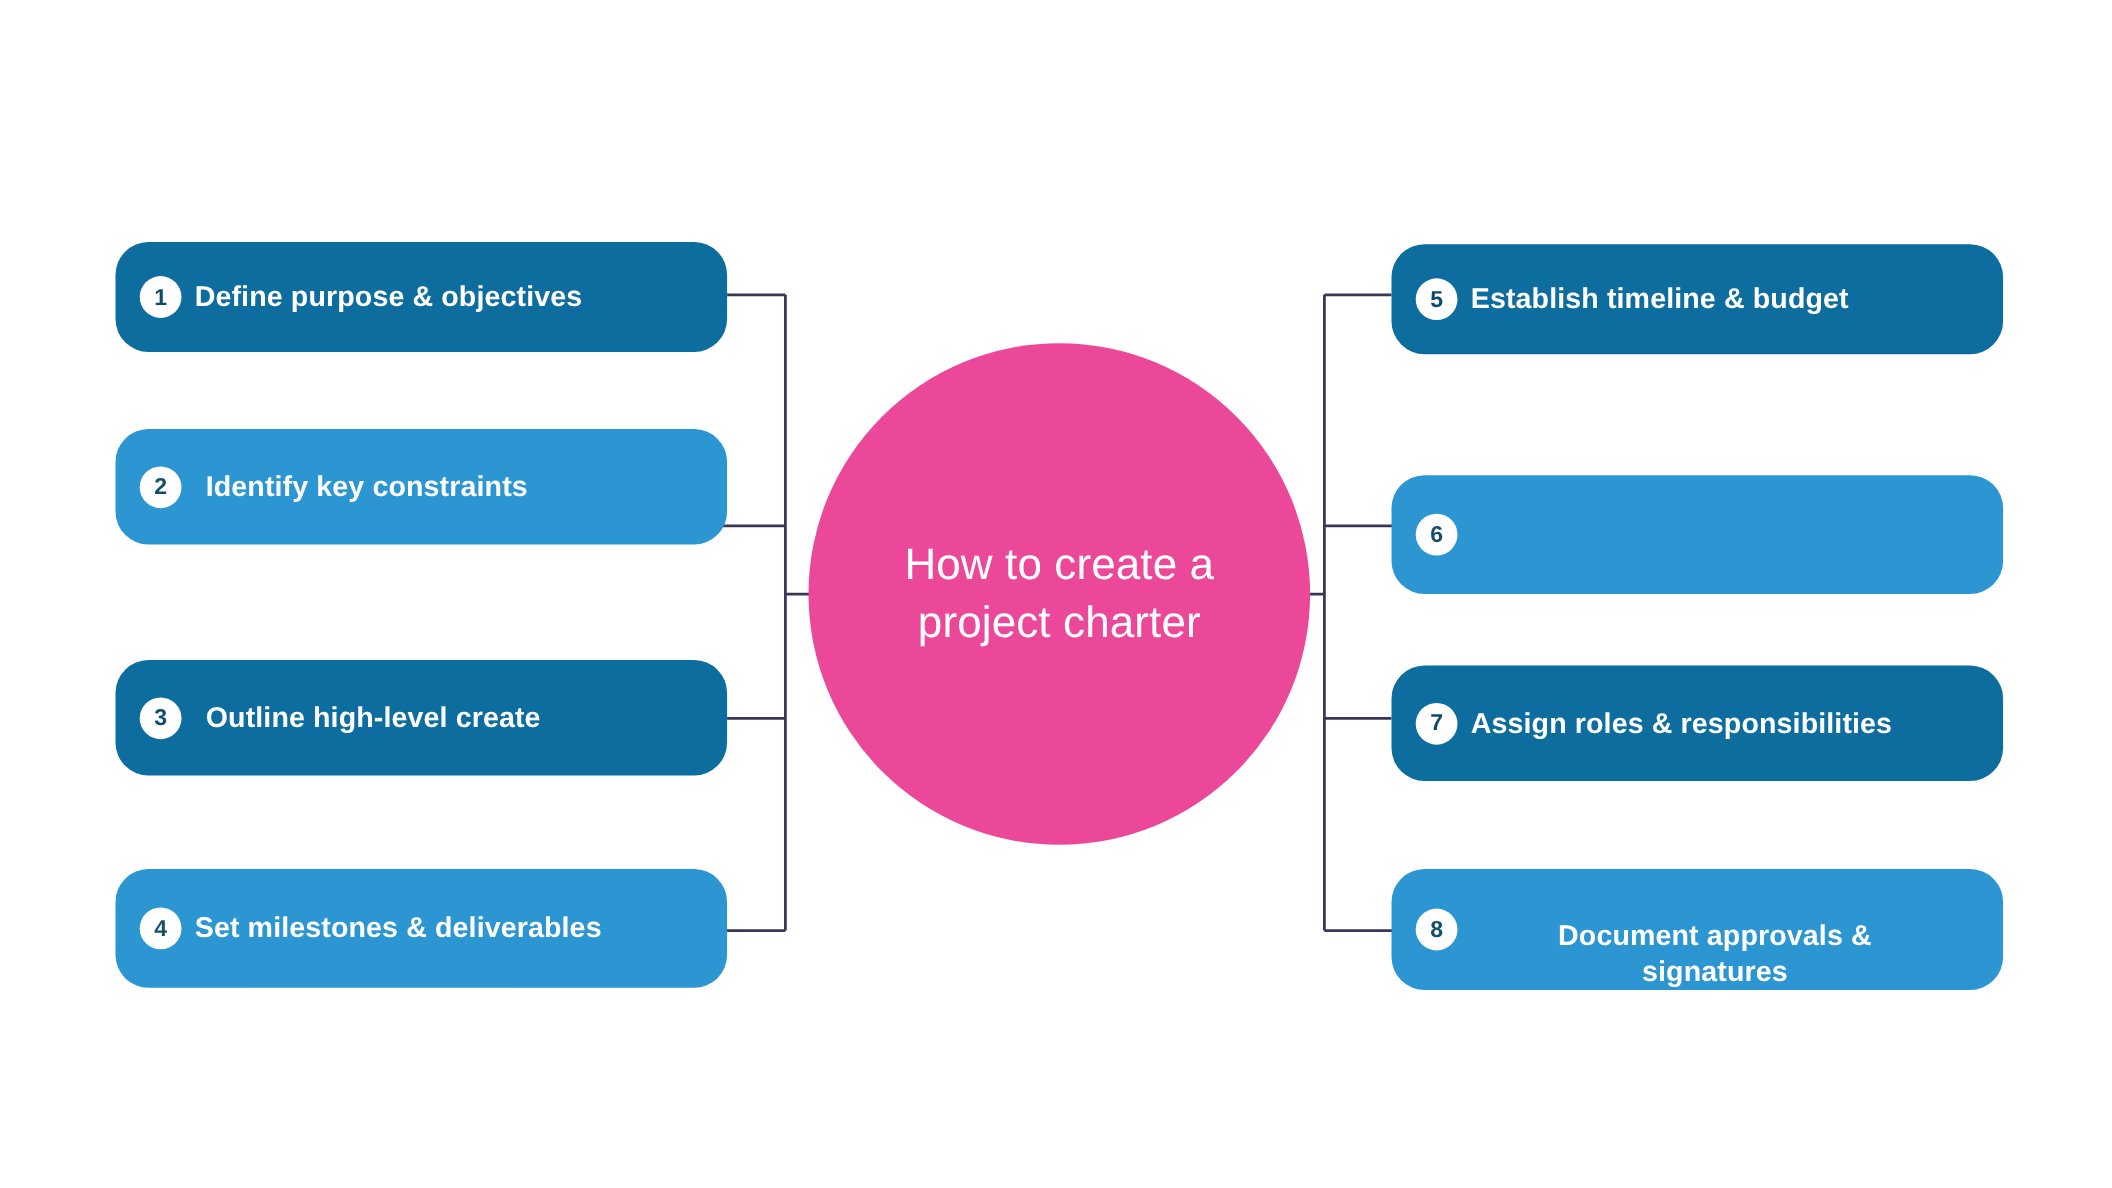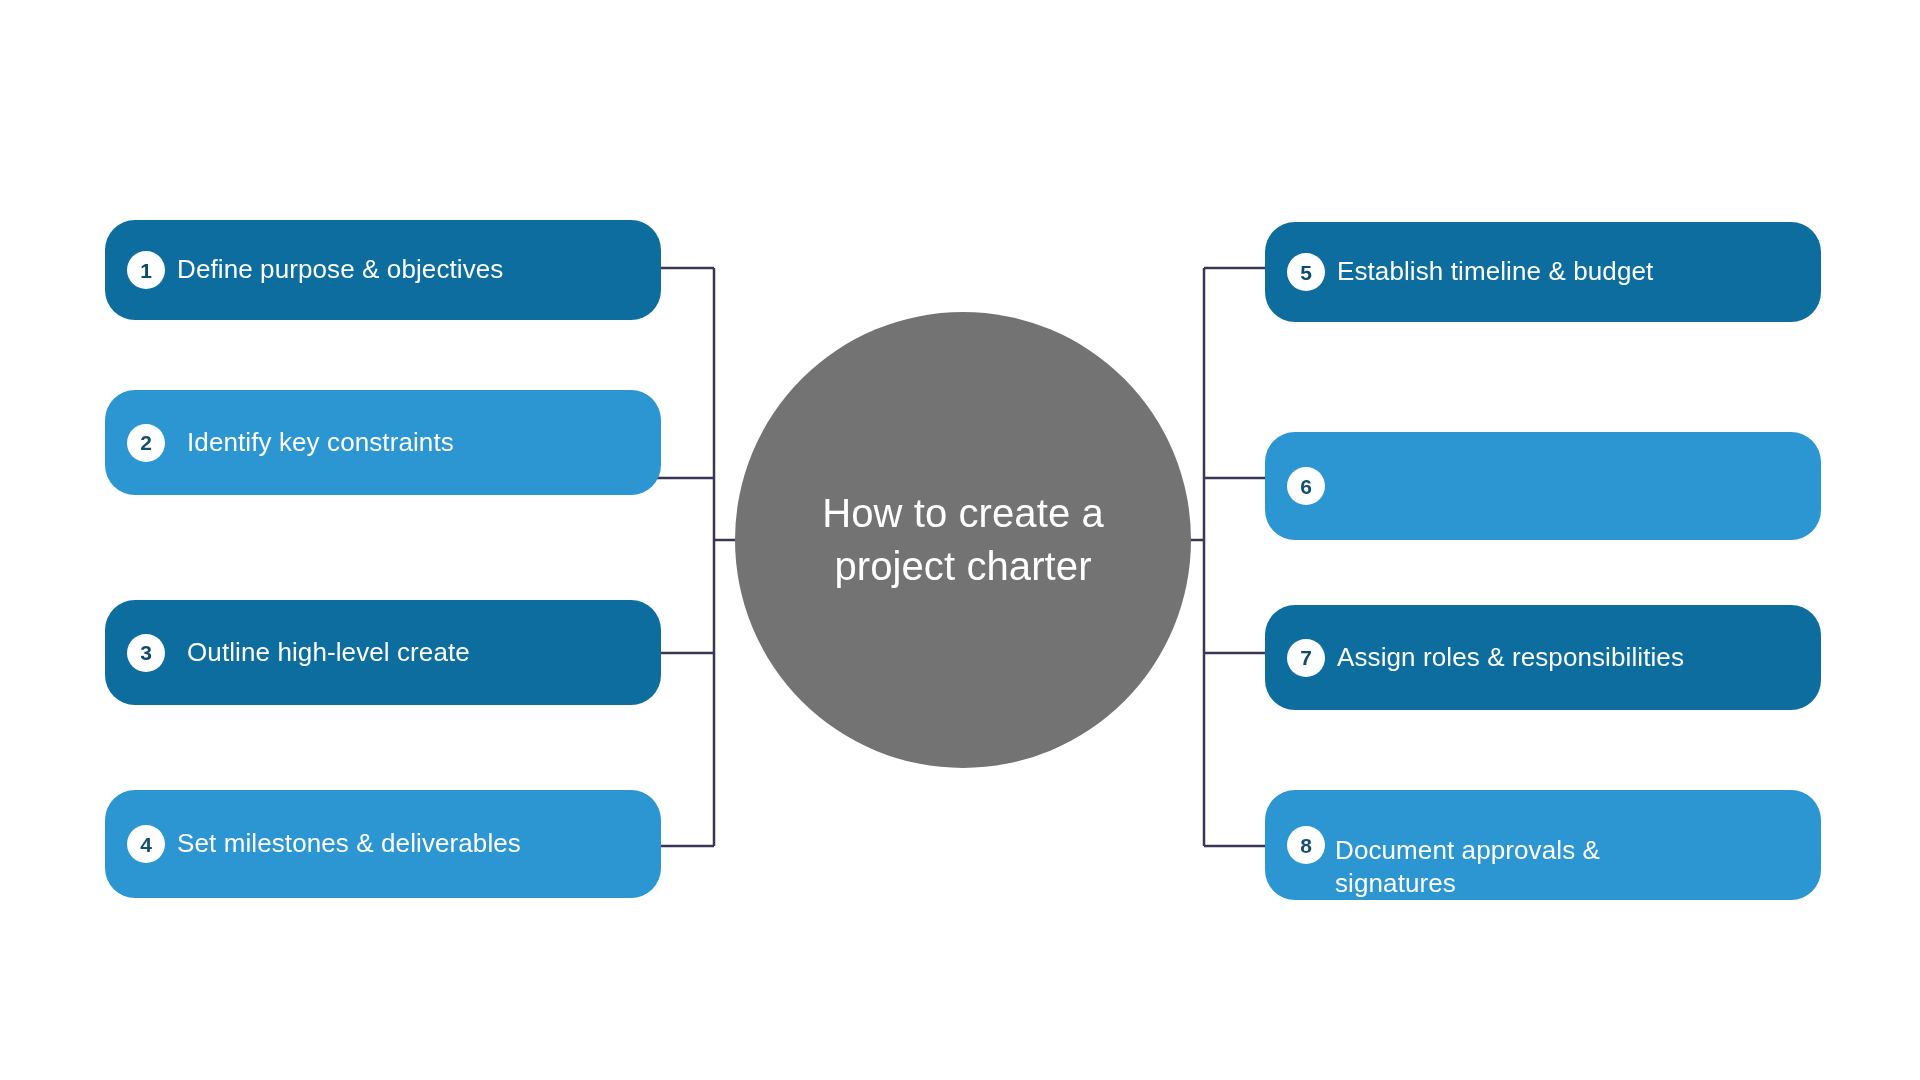--- a/index.html
+++ b/index.html
@@ -29,21 +29,21 @@
   }
 
   
   .center-node {
     position: absolute;
     left: 735px;
     top: 312px;
     width: 456px;
     height: 456px;
     border-radius: 50%;
-    background: #737373;
+    background: #ec4899;
     display: flex;
     align-items: center;
     justify-content: center;
     text-align: center;
   }
   .center-node .center-title {
     color: #ffffff;
     font-size: 40px;
     line-height: 1.32;
     font-weight: 400;
@@ -76,21 +76,21 @@
     align-items: center;
     justify-content: center;
     line-height: 1;
   }
   .pill.light .badge { color: #14506e; }
 
   .pill .pill-label {
     color: #ffffff;
     font-size: 26px;
     line-height: 1.28;
-    font-weight: 400;
+    font-weight: 700;
     letter-spacing: 0.1px;
     white-space: pre-line;
   }
 
   
   .pill.left  { left: 105px; width: 556px; padding-left: 22px; }
   .pill.right { left: 1265px; width: 556px; padding-left: 22px; }
 
   
   #node-1 { top: 220px; height: 100px; }
@@ -102,20 +102,21 @@
   #node-7 { top: 605px; height: 105px; }
   #node-8 { top: 790px; height: 110px; }
 
   
   .gap-sm .pill-label { margin-left: 12px; }
   .gap-md .pill-label { margin-left: 22px; }
 
   
   .pill.center-label { justify-content: flex-start; }
   .pill.center-label .pill-label {
+    text-align: center;
     flex: 1 1 auto;
     margin-left: 10px;
     margin-right: 38px;
     margin-top: 44px;
   }
 </style>
 </head>
 <body>
 
 <div id="canvas">

